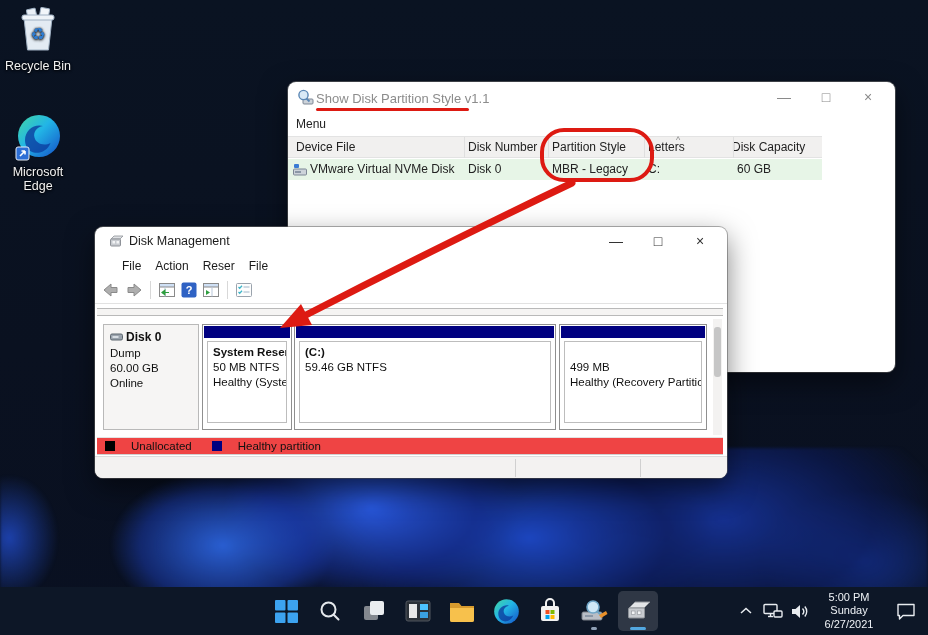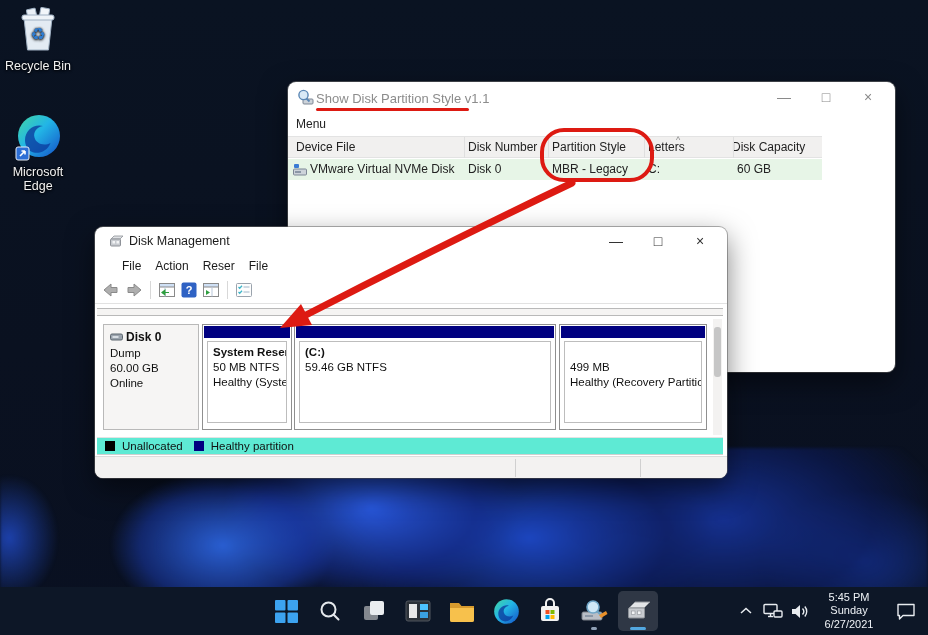--- a/index.html
+++ b/index.html
@@ -69,23 +69,23 @@
   .diskpanel { position:absolute; left:8px; top:97px; width:96px; height:106px; background:#f6f5f4;
                border:1px solid #b9b9b9; padding:5px 6px; font-size:11.5px; line-height:15px; color:#111; }
   .diskpanel .dname { font-weight:bold; font-size:12px; display:flex; align-items:center; gap:3px; margin-bottom:1px; }
   .pcell { position:absolute; top:97px; height:106px; border:1px solid #8f8f8f; background:#fff; }
   .pcell .bar { height:12px; margin:1px; background:#000080; }
   .pcell .inner { margin:3px 4px; height:82px; border:1px solid #bdbdbd; padding:3px 5px;
                   font-size:11.5px; line-height:15px; color:#111; overflow:hidden; white-space:nowrap; }
   .pcell .pname { font-weight:bold; height:15px; }
   .vscroll { position:absolute; right:5px; top:92px; width:9px; height:116px; background:#f3f2f1; }
   .vscroll .thumb { position:absolute; left:1px; top:8px; width:7px; height:50px; background:#c6c6c6; border-radius:3px; }
-  .legendrow { position:absolute; left:2px; top:210px; width:626px; height:18px; background:#5eead4;
+  .legendrow { position:absolute; left:2px; top:210px; width:626px; height:18px; background:#ef4444;
                border-top:1px solid #e3e3e3; border-bottom:1px solid #cfcfcf;
-               display:flex; align-items:center; gap:7px; padding-left:8px; font-size:11.5px; color:#111; }
+               display:flex; align-items:center; gap:16px; padding-left:8px; font-size:11.5px; color:#111; }
   .swatch { width:10px; height:10px; display:inline-block; }
   .sw-unalloc { background:#000000; }
   .sw-primary { background:#000080; }
   .statusbar { position:absolute; left:0; top:229px; width:632px; height:22px; background:#f3f2f1;
                border-top:1px solid #dcdcdc; border-radius:0 0 8px 8px; }
   .statusbar .sdiv { position:absolute; top:2px; width:1px; height:18px; background:#d0d0d0; }
 
   
   .taskbar { position:absolute; left:0; top:587px; width:928px; height:48px; background:#0d1727; z-index:60; }
   .tb-icons { position:absolute; left:266px; top:4px; display:flex; gap:4px; }
@@ -390,21 +390,21 @@
         </svg>
       </div>
       <div class="tray-btn" style="width:28px">
         <svg width="20" height="17" viewBox="0 0 20 17">
           <polygon points="2,6 5.5,6 10,2 10,15 5.5,11 2,11" fill="#e8ecf0"></polygon>
           <path d="M12.5 5.5 a4.5 4.5 0 0 1 0 6" stroke="#e8ecf0" stroke-width="1.4" fill="none"></path>
           <path d="M14.8 3.5 a7.5 7.5 0 0 1 0 10" stroke="#e8ecf0" stroke-width="1.4" fill="none"></path>
         </svg>
       </div>
       <div class="clock">
-        <div>5:45 PM</div>
+        <div>5:00 PM</div>
         <div>Sunday</div>
         <div>6/27/2021</div>
       </div>
       <div class="tray-btn" style="width:44px">
         <svg width="22" height="19" viewBox="0 0 22 19">
           <path d="M3 2.5 h16 v11 h-11 l-3.5 3.5 v-3.5 h-1.5 z" stroke="#e8ecf0" stroke-width="1.4" fill="none" stroke-linejoin="round"></path>
         </svg>
       </div>
     </div>
   </div>

